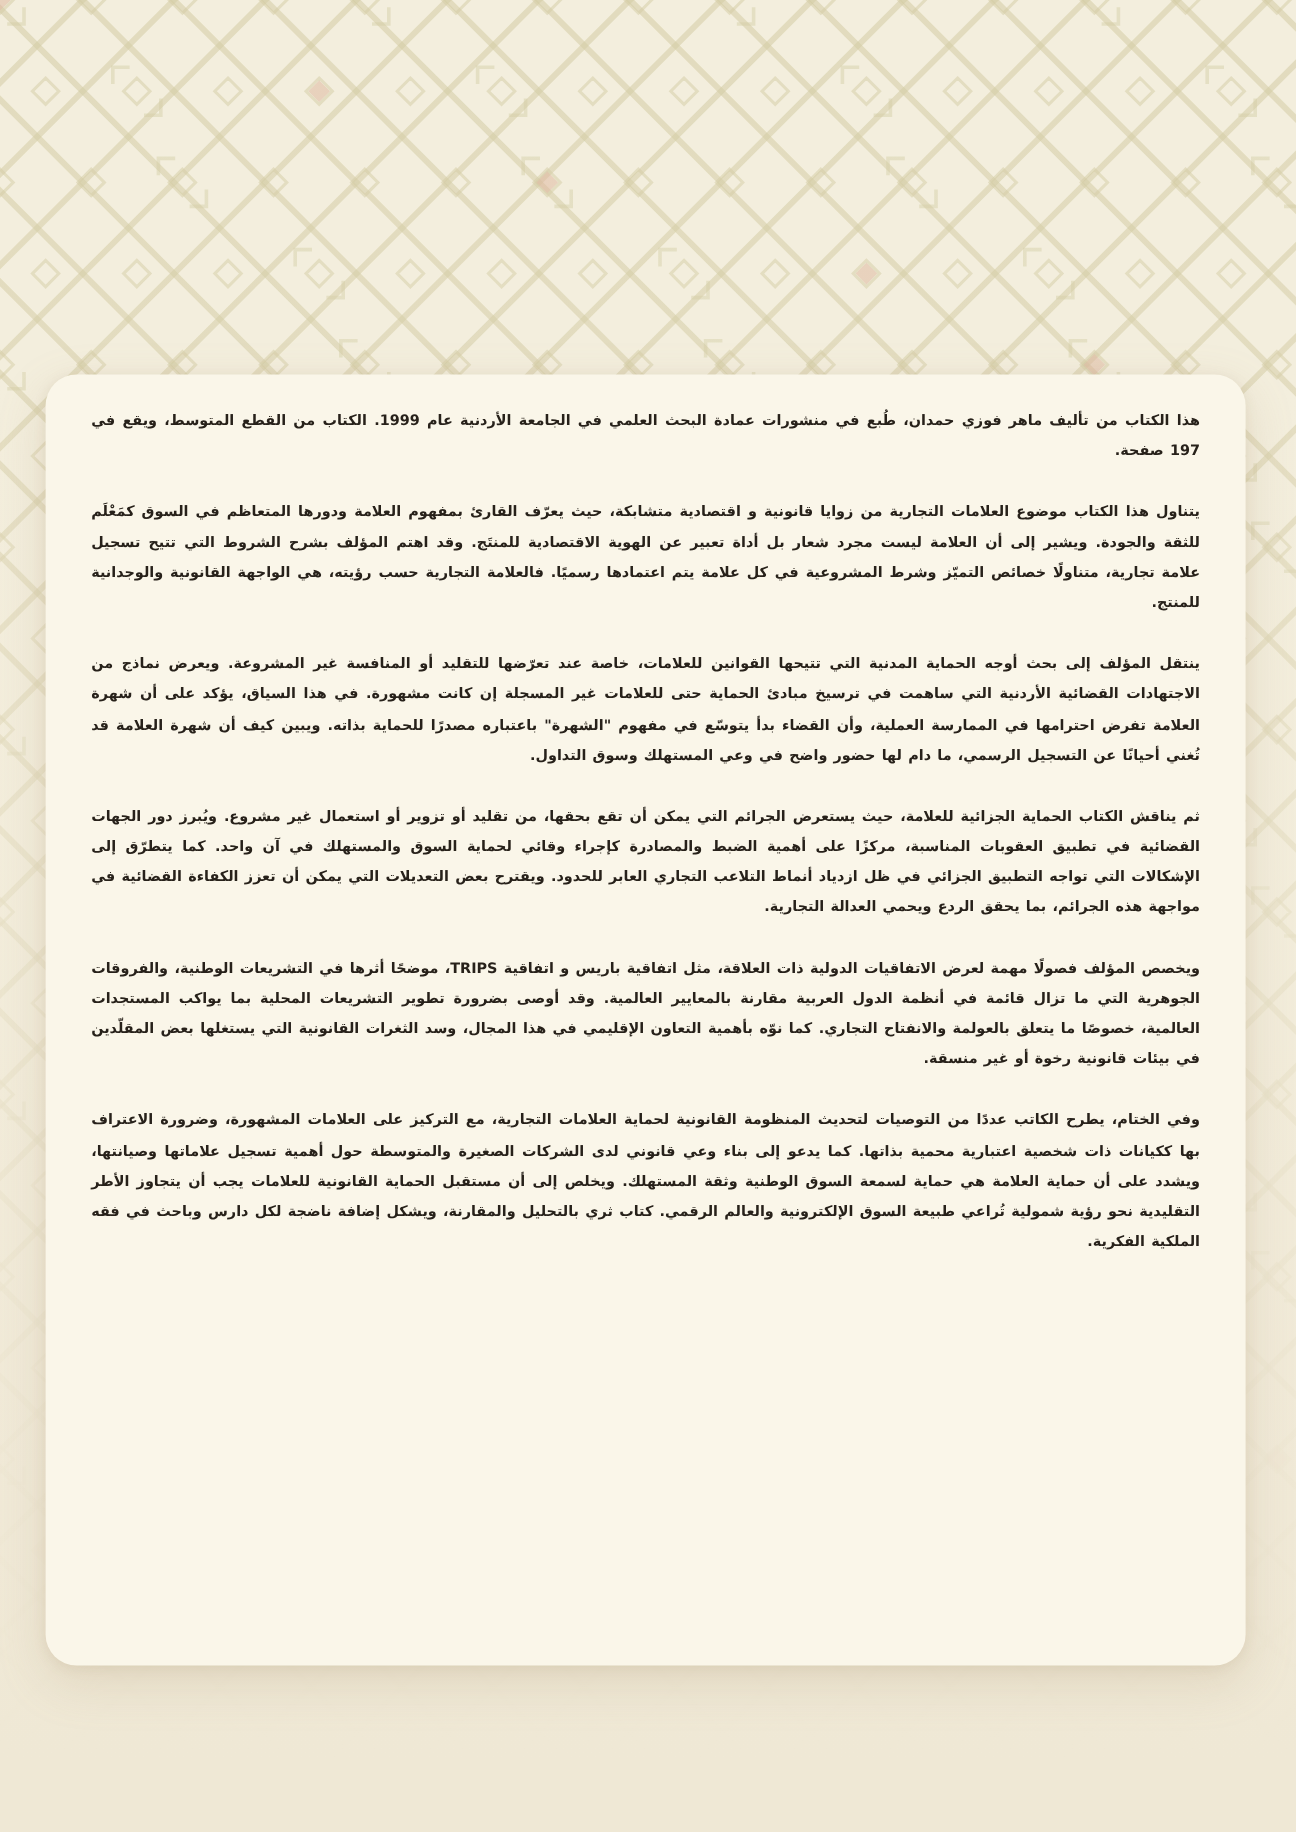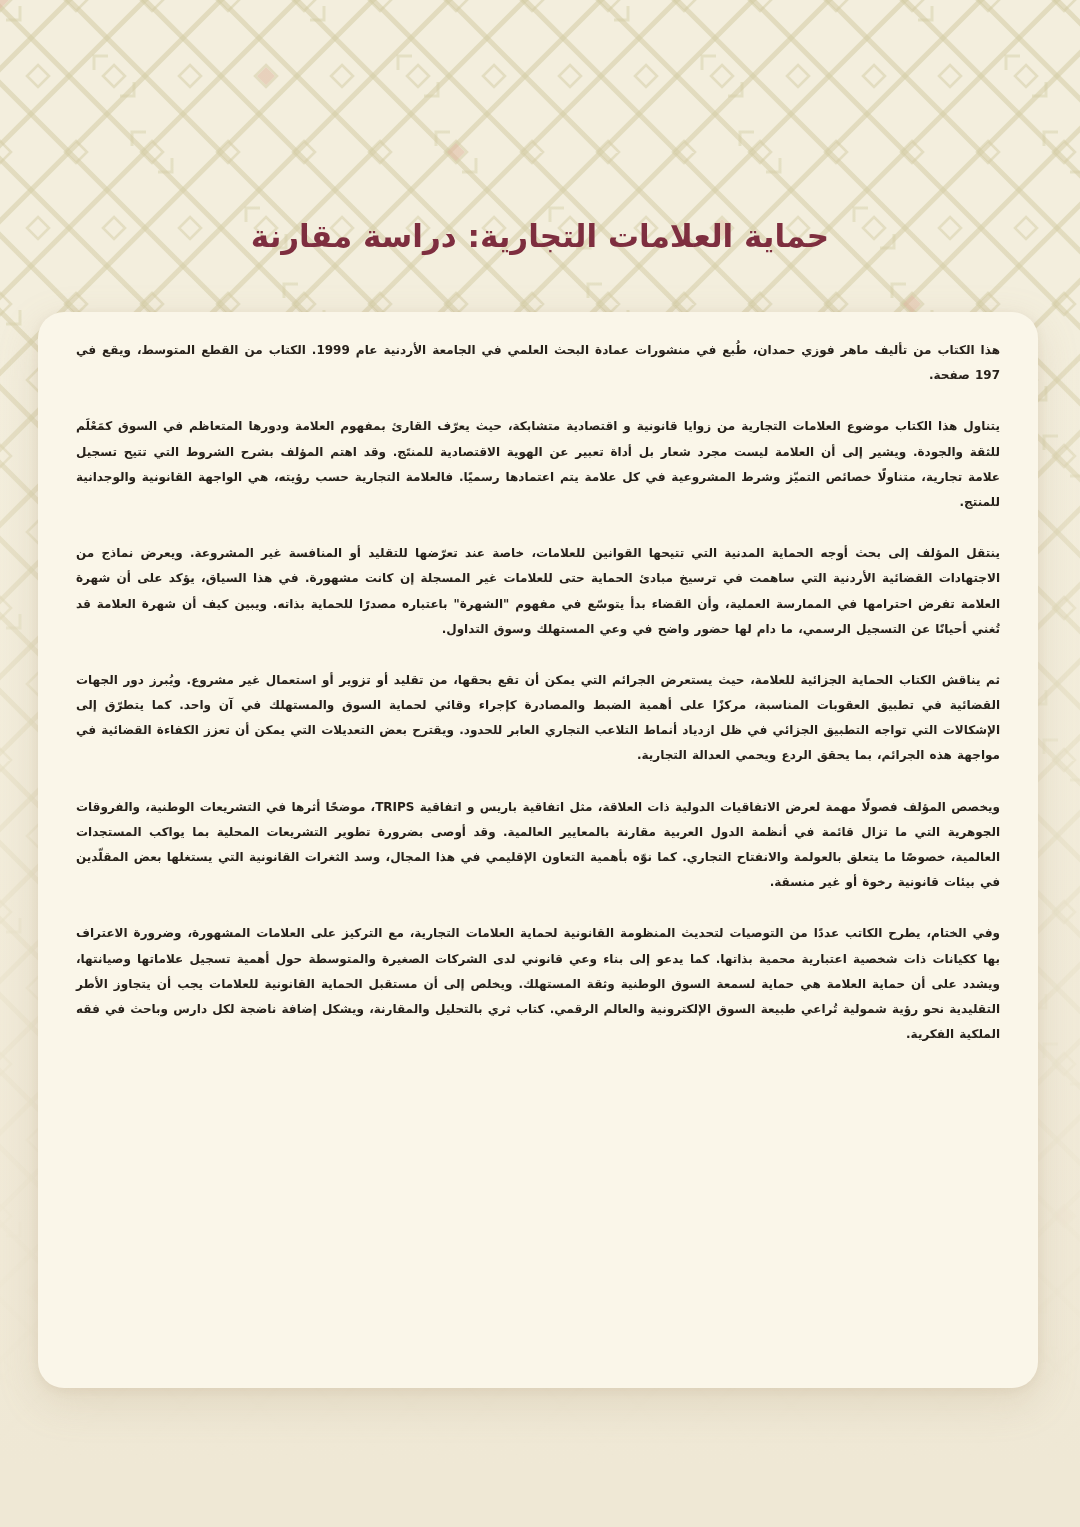--- a/index.html
+++ b/index.html
@@ -48,21 +48,20 @@
       <path id="diagA" fill="none" stroke-linecap="square" d="M-1603 0 L-76 1527 M-1527 0 L0 1527 M-1451 0 L76 1527 M-1375 0 L152 1527 M-1299 0 L228 1527 M-1223 0 L304 1527 M-1147 0 L380 1527 M-1071 0 L456 1527 M-995 0 L532 1527 M-919 0 L608 1527 M-843 0 L684 1527 M-767 0 L760 1527 M-691 0 L836 1527 M-615 0 L912 1527 M-539 0 L988 1527 M-463 0 L1064 1527 M-387 0 L1140 1527 M-311 0 L1216 1527 M-235 0 L1292 1527 M-159 0 L1368 1527 M-83 0 L1444 1527 M-7 0 L1520 1527 M69 0 L1596 1527 M145 0 L1672 1527 M221 0 L1748 1527 M297 0 L1824 1527 M373 0 L1900 1527 M449 0 L1976 1527 M525 0 L2052 1527 M601 0 L2128 1527 M677 0 L2204 1527 M753 0 L2280 1527 M829 0 L2356 1527 M905 0 L2432 1527 M981 0 L2508 1527 M1057 0 L2584 1527 M1133 0 L2660 1527 M1209 0 L2736 1527 M1285 0 L2812 1527 M1361 0 L2888 1527 M1437 0 L2964 1527 M1513 0 L3040 1527 M1589 0 L3116 1527 M1665 0 L3192 1527 M1741 0 L3268 1527 M1817 0 L3344 1527 M1893 0 L3420 1527 M1969 0 L3496 1527 M2045 0 L3572 1527 M2121 0 L3648 1527 M2197 0 L3724 1527 M2273 0 L3800 1527 M2349 0 L3876 1527 M2425 0 L3952 1527 M2501 0 L4028 1527 M2577 0 L4104 1527 " stroke="#d3cca4" stroke-width="5" opacity="0.55"></path>
       <path id="diagB" fill="none" stroke-linecap="square" d="M-1603 0 L-3130 1527 M-1527 0 L-3054 1527 M-1451 0 L-2978 1527 M-1375 0 L-2902 1527 M-1299 0 L-2826 1527 M-1223 0 L-2750 1527 M-1147 0 L-2674 1527 M-1071 0 L-2598 1527 M-995 0 L-2522 1527 M-919 0 L-2446 1527 M-843 0 L-2370 1527 M-767 0 L-2294 1527 M-691 0 L-2218 1527 M-615 0 L-2142 1527 M-539 0 L-2066 1527 M-463 0 L-1990 1527 M-387 0 L-1914 1527 M-311 0 L-1838 1527 M-235 0 L-1762 1527 M-159 0 L-1686 1527 M-83 0 L-1610 1527 M-7 0 L-1534 1527 M69 0 L-1458 1527 M145 0 L-1382 1527 M221 0 L-1306 1527 M297 0 L-1230 1527 M373 0 L-1154 1527 M449 0 L-1078 1527 M525 0 L-1002 1527 M601 0 L-926 1527 M677 0 L-850 1527 M753 0 L-774 1527 M829 0 L-698 1527 M905 0 L-622 1527 M981 0 L-546 1527 M1057 0 L-470 1527 M1133 0 L-394 1527 M1209 0 L-318 1527 M1285 0 L-242 1527 M1361 0 L-166 1527 M1437 0 L-90 1527 M1513 0 L-14 1527 M1589 0 L62 1527 M1665 0 L138 1527 M1741 0 L214 1527 M1817 0 L290 1527 M1893 0 L366 1527 M1969 0 L442 1527 M2045 0 L518 1527 M2121 0 L594 1527 M2197 0 L670 1527 M2273 0 L746 1527 M2349 0 L822 1527 M2425 0 L898 1527 M2501 0 L974 1527 M2577 0 L1050 1527 " stroke="#d3cca4" stroke-width="5" opacity="0.55"></path>
       <path id="diamonds" fill="none" d="M0 -11 L11 0 L0 11 L-11 0 Z M76 -11 L87 0 L76 11 L65 0 Z M152 -11 L163 0 L152 11 L141 0 Z M228 -11 L239 0 L228 11 L217 0 Z M304 -11 L315 0 L304 11 L293 0 Z M380 -11 L391 0 L380 11 L369 0 Z M456 -11 L467 0 L456 11 L445 0 Z M532 -11 L543 0 L532 11 L521 0 Z M608 -11 L619 0 L608 11 L597 0 Z M684 -11 L695 0 L684 11 L673 0 Z M760 -11 L771 0 L760 11 L749 0 Z M836 -11 L847 0 L836 11 L825 0 Z M912 -11 L923 0 L912 11 L901 0 Z M988 -11 L999 0 L988 11 L977 0 Z M1064 -11 L1075 0 L1064 11 L1053 0 Z M1140 -11 L1151 0 L1140 11 L1129 0 Z M38 65 L49 76 L38 87 L27 76 Z M114 65 L125 76 L114 87 L103 76 Z M190 65 L201 76 L190 87 L179 76 Z M266 65 L277 76 L266 87 L255 76 Z M342 65 L353 76 L342 87 L331 76 Z M418 65 L429 76 L418 87 L407 76 Z M494 65 L505 76 L494 87 L483 76 Z M570 65 L581 76 L570 87 L559 76 Z M646 65 L657 76 L646 87 L635 76 Z M722 65 L733 76 L722 87 L711 76 Z M798 65 L809 76 L798 87 L787 76 Z M874 65 L885 76 L874 87 L863 76 Z M950 65 L961 76 L950 87 L939 76 Z M1026 65 L1037 76 L1026 87 L1015 76 Z M1102 65 L1113 76 L1102 87 L1091 76 Z M0 141 L11 152 L0 163 L-11 152 Z M76 141 L87 152 L76 163 L65 152 Z M152 141 L163 152 L152 163 L141 152 Z M228 141 L239 152 L228 163 L217 152 Z M304 141 L315 152 L304 163 L293 152 Z M380 141 L391 152 L380 163 L369 152 Z M456 141 L467 152 L456 163 L445 152 Z M532 141 L543 152 L532 163 L521 152 Z M608 141 L619 152 L608 163 L597 152 Z M684 141 L695 152 L684 163 L673 152 Z M760 141 L771 152 L760 163 L749 152 Z M836 141 L847 152 L836 163 L825 152 Z M912 141 L923 152 L912 163 L901 152 Z M988 141 L999 152 L988 163 L977 152 Z M1064 141 L1075 152 L1064 163 L1053 152 Z M1140 141 L1151 152 L1140 163 L1129 152 Z M38 217 L49 228 L38 239 L27 228 Z M114 217 L125 228 L114 239 L103 228 Z M190 217 L201 228 L190 239 L179 228 Z M266 217 L277 228 L266 239 L255 228 Z M342 217 L353 228 L342 239 L331 228 Z M418 217 L429 228 L418 239 L407 228 Z M494 217 L505 228 L494 239 L483 228 Z M570 217 L581 228 L570 239 L559 228 Z M646 217 L657 228 L646 239 L635 228 Z M722 217 L733 228 L722 239 L711 228 Z M798 217 L809 228 L798 239 L787 228 Z M874 217 L885 228 L874 239 L863 228 Z M950 217 L961 228 L950 239 L939 228 Z M1026 217 L1037 228 L1026 239 L1015 228 Z M1102 217 L1113 228 L1102 239 L1091 228 Z M0 293 L11 304 L0 315 L-11 304 Z M76 293 L87 304 L76 315 L65 304 Z M152 293 L163 304 L152 315 L141 304 Z M228 293 L239 304 L228 315 L217 304 Z M304 293 L315 304 L304 315 L293 304 Z M380 293 L391 304 L380 315 L369 304 Z M456 293 L467 304 L456 315 L445 304 Z M532 293 L543 304 L532 315 L521 304 Z M608 293 L619 304 L608 315 L597 304 Z M684 293 L695 304 L684 315 L673 304 Z M760 293 L771 304 L760 315 L749 304 Z M836 293 L847 304 L836 315 L825 304 Z M912 293 L923 304 L912 315 L901 304 Z M988 293 L999 304 L988 315 L977 304 Z M1064 293 L1075 304 L1064 315 L1053 304 Z M1140 293 L1151 304 L1140 315 L1129 304 Z M38 369 L49 380 L38 391 L27 380 Z M114 369 L125 380 L114 391 L103 380 Z M190 369 L201 380 L190 391 L179 380 Z M266 369 L277 380 L266 391 L255 380 Z M342 369 L353 380 L342 391 L331 380 Z M418 369 L429 380 L418 391 L407 380 Z M494 369 L505 380 L494 391 L483 380 Z M570 369 L581 380 L570 391 L559 380 Z M646 369 L657 380 L646 391 L635 380 Z M722 369 L733 380 L722 391 L711 380 Z M798 369 L809 380 L798 391 L787 380 Z M874 369 L885 380 L874 391 L863 380 Z M950 369 L961 380 L950 391 L939 380 Z M1026 369 L1037 380 L1026 391 L1015 380 Z M1102 369 L1113 380 L1102 391 L1091 380 Z M0 445 L11 456 L0 467 L-11 456 Z M76 445 L87 456 L76 467 L65 456 Z M152 445 L163 456 L152 467 L141 456 Z M228 445 L239 456 L228 467 L217 456 Z M304 445 L315 456 L304 467 L293 456 Z M380 445 L391 456 L380 467 L369 456 Z M456 445 L467 456 L456 467 L445 456 Z M532 445 L543 456 L532 467 L521 456 Z M608 445 L619 456 L608 467 L597 456 Z M684 445 L695 456 L684 467 L673 456 Z M760 445 L771 456 L760 467 L749 456 Z M836 445 L847 456 L836 467 L825 456 Z M912 445 L923 456 L912 467 L901 456 Z M988 445 L999 456 L988 467 L977 456 Z M1064 445 L1075 456 L1064 467 L1053 456 Z M1140 445 L1151 456 L1140 467 L1129 456 Z M38 521 L49 532 L38 543 L27 532 Z M114 521 L125 532 L114 543 L103 532 Z M190 521 L201 532 L190 543 L179 532 Z M266 521 L277 532 L266 543 L255 532 Z M342 521 L353 532 L342 543 L331 532 Z M418 521 L429 532 L418 543 L407 532 Z M494 521 L505 532 L494 543 L483 532 Z M570 521 L581 532 L570 543 L559 532 Z M646 521 L657 532 L646 543 L635 532 Z M722 521 L733 532 L722 543 L711 532 Z M798 521 L809 532 L798 543 L787 532 Z M874 521 L885 532 L874 543 L863 532 Z M950 521 L961 532 L950 543 L939 532 Z M1026 521 L1037 532 L1026 543 L1015 532 Z M1102 521 L1113 532 L1102 543 L1091 532 Z M0 597 L11 608 L0 619 L-11 608 Z M76 597 L87 608 L76 619 L65 608 Z M152 597 L163 608 L152 619 L141 608 Z M228 597 L239 608 L228 619 L217 608 Z M304 597 L315 608 L304 619 L293 608 Z M380 597 L391 608 L380 619 L369 608 Z M456 597 L467 608 L456 619 L445 608 Z M532 597 L543 608 L532 619 L521 608 Z M608 597 L619 608 L608 619 L597 608 Z M684 597 L695 608 L684 619 L673 608 Z M760 597 L771 608 L760 619 L749 608 Z M836 597 L847 608 L836 619 L825 608 Z M912 597 L923 608 L912 619 L901 608 Z M988 597 L999 608 L988 619 L977 608 Z M1064 597 L1075 608 L1064 619 L1053 608 Z M1140 597 L1151 608 L1140 619 L1129 608 Z M38 673 L49 684 L38 695 L27 684 Z M114 673 L125 684 L114 695 L103 684 Z M190 673 L201 684 L190 695 L179 684 Z M266 673 L277 684 L266 695 L255 684 Z M342 673 L353 684 L342 695 L331 684 Z M418 673 L429 684 L418 695 L407 684 Z M494 673 L505 684 L494 695 L483 684 Z M570 673 L581 684 L570 695 L559 684 Z M646 673 L657 684 L646 695 L635 684 Z M722 673 L733 684 L722 695 L711 684 Z M798 673 L809 684 L798 695 L787 684 Z M874 673 L885 684 L874 695 L863 684 Z M950 673 L961 684 L950 695 L939 684 Z M1026 673 L1037 684 L1026 695 L1015 684 Z M1102 673 L1113 684 L1102 695 L1091 684 Z M0 749 L11 760 L0 771 L-11 760 Z M76 749 L87 760 L76 771 L65 760 Z M152 749 L163 760 L152 771 L141 760 Z M228 749 L239 760 L228 771 L217 760 Z M304 749 L315 760 L304 771 L293 760 Z M380 749 L391 760 L380 771 L369 760 Z M456 749 L467 760 L456 771 L445 760 Z M532 749 L543 760 L532 771 L521 760 Z M608 749 L619 760 L608 771 L597 760 Z M684 749 L695 760 L684 771 L673 760 Z M760 749 L771 760 L760 771 L749 760 Z M836 749 L847 760 L836 771 L825 760 Z M912 749 L923 760 L912 771 L901 760 Z M988 749 L999 760 L988 771 L977 760 Z M1064 749 L1075 760 L1064 771 L1053 760 Z M1140 749 L1151 760 L1140 771 L1129 760 Z M38 825 L49 836 L38 847 L27 836 Z M114 825 L125 836 L114 847 L103 836 Z M190 825 L201 836 L190 847 L179 836 Z M266 825 L277 836 L266 847 L255 836 Z M342 825 L353 836 L342 847 L331 836 Z M418 825 L429 836 L418 847 L407 836 Z M494 825 L505 836 L494 847 L483 836 Z M570 825 L581 836 L570 847 L559 836 Z M646 825 L657 836 L646 847 L635 836 Z M722 825 L733 836 L722 847 L711 836 Z M798 825 L809 836 L798 847 L787 836 Z M874 825 L885 836 L874 847 L863 836 Z M950 825 L961 836 L950 847 L939 836 Z M1026 825 L1037 836 L1026 847 L1015 836 Z M1102 825 L1113 836 L1102 847 L1091 836 Z M0 901 L11 912 L0 923 L-11 912 Z M76 901 L87 912 L76 923 L65 912 Z M152 901 L163 912 L152 923 L141 912 Z M228 901 L239 912 L228 923 L217 912 Z M304 901 L315 912 L304 923 L293 912 Z M380 901 L391 912 L380 923 L369 912 Z M456 901 L467 912 L456 923 L445 912 Z M532 901 L543 912 L532 923 L521 912 Z M608 901 L619 912 L608 923 L597 912 Z M684 901 L695 912 L684 923 L673 912 Z M760 901 L771 912 L760 923 L749 912 Z M836 901 L847 912 L836 923 L825 912 Z M912 901 L923 912 L912 923 L901 912 Z M988 901 L999 912 L988 923 L977 912 Z M1064 901 L1075 912 L1064 923 L1053 912 Z M1140 901 L1151 912 L1140 923 L1129 912 Z M38 977 L49 988 L38 999 L27 988 Z M114 977 L125 988 L114 999 L103 988 Z M190 977 L201 988 L190 999 L179 988 Z M266 977 L277 988 L266 999 L255 988 Z M342 977 L353 988 L342 999 L331 988 Z M418 977 L429 988 L418 999 L407 988 Z M494 977 L505 988 L494 999 L483 988 Z M570 977 L581 988 L570 999 L559 988 Z M646 977 L657 988 L646 999 L635 988 Z M722 977 L733 988 L722 999 L711 988 Z M798 977 L809 988 L798 999 L787 988 Z M874 977 L885 988 L874 999 L863 988 Z M950 977 L961 988 L950 999 L939 988 Z M1026 977 L1037 988 L1026 999 L1015 988 Z M1102 977 L1113 988 L1102 999 L1091 988 Z M0 1053 L11 1064 L0 1075 L-11 1064 Z M76 1053 L87 1064 L76 1075 L65 1064 Z M152 1053 L163 1064 L152 1075 L141 1064 Z M228 1053 L239 1064 L228 1075 L217 1064 Z M304 1053 L315 1064 L304 1075 L293 1064 Z M380 1053 L391 1064 L380 1075 L369 1064 Z M456 1053 L467 1064 L456 1075 L445 1064 Z M532 1053 L543 1064 L532 1075 L521 1064 Z M608 1053 L619 1064 L608 1075 L597 1064 Z M684 1053 L695 1064 L684 1075 L673 1064 Z M760 1053 L771 1064 L760 1075 L749 1064 Z M836 1053 L847 1064 L836 1075 L825 1064 Z M912 1053 L923 1064 L912 1075 L901 1064 Z M988 1053 L999 1064 L988 1075 L977 1064 Z M1064 1053 L1075 1064 L1064 1075 L1053 1064 Z M1140 1053 L1151 1064 L1140 1075 L1129 1064 Z M38 1129 L49 1140 L38 1151 L27 1140 Z M114 1129 L125 1140 L114 1151 L103 1140 Z M190 1129 L201 1140 L190 1151 L179 1140 Z M266 1129 L277 1140 L266 1151 L255 1140 Z M342 1129 L353 1140 L342 1151 L331 1140 Z M418 1129 L429 1140 L418 1151 L407 1140 Z M494 1129 L505 1140 L494 1151 L483 1140 Z M570 1129 L581 1140 L570 1151 L559 1140 Z M646 1129 L657 1140 L646 1151 L635 1140 Z M722 1129 L733 1140 L722 1151 L711 1140 Z M798 1129 L809 1140 L798 1151 L787 1140 Z M874 1129 L885 1140 L874 1151 L863 1140 Z M950 1129 L961 1140 L950 1151 L939 1140 Z M1026 1129 L1037 1140 L1026 1151 L1015 1140 Z M1102 1129 L1113 1140 L1102 1151 L1091 1140 Z M0 1205 L11 1216 L0 1227 L-11 1216 Z M76 1205 L87 1216 L76 1227 L65 1216 Z M152 1205 L163 1216 L152 1227 L141 1216 Z M228 1205 L239 1216 L228 1227 L217 1216 Z M304 1205 L315 1216 L304 1227 L293 1216 Z M380 1205 L391 1216 L380 1227 L369 1216 Z M456 1205 L467 1216 L456 1227 L445 1216 Z M532 1205 L543 1216 L532 1227 L521 1216 Z M608 1205 L619 1216 L608 1227 L597 1216 Z M684 1205 L695 1216 L684 1227 L673 1216 Z M760 1205 L771 1216 L760 1227 L749 1216 Z M836 1205 L847 1216 L836 1227 L825 1216 Z M912 1205 L923 1216 L912 1227 L901 1216 Z M988 1205 L999 1216 L988 1227 L977 1216 Z M1064 1205 L1075 1216 L1064 1227 L1053 1216 Z M1140 1205 L1151 1216 L1140 1227 L1129 1216 Z M38 1281 L49 1292 L38 1303 L27 1292 Z M114 1281 L125 1292 L114 1303 L103 1292 Z M190 1281 L201 1292 L190 1303 L179 1292 Z M266 1281 L277 1292 L266 1303 L255 1292 Z M342 1281 L353 1292 L342 1303 L331 1292 Z M418 1281 L429 1292 L418 1303 L407 1292 Z M494 1281 L505 1292 L494 1303 L483 1292 Z M570 1281 L581 1292 L570 1303 L559 1292 Z M646 1281 L657 1292 L646 1303 L635 1292 Z M722 1281 L733 1292 L722 1303 L711 1292 Z M798 1281 L809 1292 L798 1303 L787 1292 Z M874 1281 L885 1292 L874 1303 L863 1292 Z M950 1281 L961 1292 L950 1303 L939 1292 Z M1026 1281 L1037 1292 L1026 1303 L1015 1292 Z M1102 1281 L1113 1292 L1102 1303 L1091 1292 Z M0 1357 L11 1368 L0 1379 L-11 1368 Z M76 1357 L87 1368 L76 1379 L65 1368 Z M152 1357 L163 1368 L152 1379 L141 1368 Z M228 1357 L239 1368 L228 1379 L217 1368 Z M304 1357 L315 1368 L304 1379 L293 1368 Z M380 1357 L391 1368 L380 1379 L369 1368 Z M456 1357 L467 1368 L456 1379 L445 1368 Z M532 1357 L543 1368 L532 1379 L521 1368 Z M608 1357 L619 1368 L608 1379 L597 1368 Z M684 1357 L695 1368 L684 1379 L673 1368 Z M760 1357 L771 1368 L760 1379 L749 1368 Z M836 1357 L847 1368 L836 1379 L825 1368 Z M912 1357 L923 1368 L912 1379 L901 1368 Z M988 1357 L999 1368 L988 1379 L977 1368 Z M1064 1357 L1075 1368 L1064 1379 L1053 1368 Z M1140 1357 L1151 1368 L1140 1379 L1129 1368 Z M38 1433 L49 1444 L38 1455 L27 1444 Z M114 1433 L125 1444 L114 1455 L103 1444 Z M190 1433 L201 1444 L190 1455 L179 1444 Z M266 1433 L277 1444 L266 1455 L255 1444 Z M342 1433 L353 1444 L342 1455 L331 1444 Z M418 1433 L429 1444 L418 1455 L407 1444 Z M494 1433 L505 1444 L494 1455 L483 1444 Z M570 1433 L581 1444 L570 1455 L559 1444 Z M646 1433 L657 1444 L646 1455 L635 1444 Z M722 1433 L733 1444 L722 1455 L711 1444 Z M798 1433 L809 1444 L798 1455 L787 1444 Z M874 1433 L885 1444 L874 1455 L863 1444 Z M950 1433 L961 1444 L950 1455 L939 1444 Z M1026 1433 L1037 1444 L1026 1455 L1015 1444 Z M1102 1433 L1113 1444 L1102 1455 L1091 1444 Z M0 1509 L11 1520 L0 1531 L-11 1520 Z M76 1509 L87 1520 L76 1531 L65 1520 Z M152 1509 L163 1520 L152 1531 L141 1520 Z M228 1509 L239 1520 L228 1531 L217 1520 Z M304 1509 L315 1520 L304 1531 L293 1520 Z M380 1509 L391 1520 L380 1531 L369 1520 Z M456 1509 L467 1520 L456 1531 L445 1520 Z M532 1509 L543 1520 L532 1531 L521 1520 Z M608 1509 L619 1520 L608 1531 L597 1520 Z M684 1509 L695 1520 L684 1531 L673 1520 Z M760 1509 L771 1520 L760 1531 L749 1520 Z M836 1509 L847 1520 L836 1531 L825 1520 Z M912 1509 L923 1520 L912 1531 L901 1520 Z M988 1509 L999 1520 L988 1531 L977 1520 Z M1064 1509 L1075 1520 L1064 1531 L1053 1520 Z M1140 1509 L1151 1520 L1140 1531 L1129 1520 Z M38 1585 L49 1596 L38 1607 L27 1596 Z M114 1585 L125 1596 L114 1607 L103 1596 Z M190 1585 L201 1596 L190 1607 L179 1596 Z M266 1585 L277 1596 L266 1607 L255 1596 Z M342 1585 L353 1596 L342 1607 L331 1596 Z M418 1585 L429 1596 L418 1607 L407 1596 Z M494 1585 L505 1596 L494 1607 L483 1596 Z M570 1585 L581 1596 L570 1607 L559 1596 Z M646 1585 L657 1596 L646 1607 L635 1596 Z M722 1585 L733 1596 L722 1607 L711 1596 Z M798 1585 L809 1596 L798 1607 L787 1596 Z M874 1585 L885 1596 L874 1607 L863 1596 Z M950 1585 L961 1596 L950 1607 L939 1596 Z M1026 1585 L1037 1596 L1026 1607 L1015 1596 Z M1102 1585 L1113 1596 L1102 1607 L1091 1596 Z " stroke="#d3cca4" stroke-width="2.5" opacity="0.5"></path>
       <path id="keys" fill="none" d="M-20 -6 L-20 -20 L-6 -20 M20 6 L20 20 L6 20 M284 -6 L284 -20 L298 -20 M324 6 L324 20 L310 20 M588 -6 L588 -20 L602 -20 M628 6 L628 20 L614 20 M892 -6 L892 -20 L906 -20 M932 6 L932 20 L918 20 M94 70 L94 56 L108 56 M134 82 L134 96 L120 96 M398 70 L398 56 L412 56 M438 82 L438 96 L424 96 M702 70 L702 56 L716 56 M742 82 L742 96 L728 96 M1006 70 L1006 56 L1020 56 M1046 82 L1046 96 L1032 96 M132 146 L132 132 L146 132 M172 158 L172 172 L158 172 M436 146 L436 132 L450 132 M476 158 L476 172 L462 172 M740 146 L740 132 L754 132 M780 158 L780 172 L766 172 M1044 146 L1044 132 L1058 132 M1084 158 L1084 172 L1070 172 M246 222 L246 208 L260 208 M286 234 L286 248 L272 248 M550 222 L550 208 L564 208 M590 234 L590 248 L576 248 M854 222 L854 208 L868 208 M894 234 L894 248 L880 248 M-20 298 L-20 284 L-6 284 M20 310 L20 324 L6 324 M284 298 L284 284 L298 284 M324 310 L324 324 L310 324 M588 298 L588 284 L602 284 M628 310 L628 324 L614 324 M892 298 L892 284 L906 284 M932 310 L932 324 L918 324 M94 374 L94 360 L108 360 M134 386 L134 400 L120 400 M398 374 L398 360 L412 360 M438 386 L438 400 L424 400 M702 374 L702 360 L716 360 M742 386 L742 400 L728 400 M1006 374 L1006 360 L1020 360 M1046 386 L1046 400 L1032 400 M132 450 L132 436 L146 436 M172 462 L172 476 L158 476 M436 450 L436 436 L450 436 M476 462 L476 476 L462 476 M740 450 L740 436 L754 436 M780 462 L780 476 L766 476 M1044 450 L1044 436 L1058 436 M1084 462 L1084 476 L1070 476 M246 526 L246 512 L260 512 M286 538 L286 552 L272 552 M550 526 L550 512 L564 512 M590 538 L590 552 L576 552 M854 526 L854 512 L868 512 M894 538 L894 552 L880 552 M-20 602 L-20 588 L-6 588 M20 614 L20 628 L6 628 M284 602 L284 588 L298 588 M324 614 L324 628 L310 628 M588 602 L588 588 L602 588 M628 614 L628 628 L614 628 M892 602 L892 588 L906 588 M932 614 L932 628 L918 628 M94 678 L94 664 L108 664 M134 690 L134 704 L120 704 M398 678 L398 664 L412 664 M438 690 L438 704 L424 704 M702 678 L702 664 L716 664 M742 690 L742 704 L728 704 M1006 678 L1006 664 L1020 664 M1046 690 L1046 704 L1032 704 M132 754 L132 740 L146 740 M172 766 L172 780 L158 780 M436 754 L436 740 L450 740 M476 766 L476 780 L462 780 M740 754 L740 740 L754 740 M780 766 L780 780 L766 780 M1044 754 L1044 740 L1058 740 M1084 766 L1084 780 L1070 780 M246 830 L246 816 L260 816 M286 842 L286 856 L272 856 M550 830 L550 816 L564 816 M590 842 L590 856 L576 856 M854 830 L854 816 L868 816 M894 842 L894 856 L880 856 M-20 906 L-20 892 L-6 892 M20 918 L20 932 L6 932 M284 906 L284 892 L298 892 M324 918 L324 932 L310 932 M588 906 L588 892 L602 892 M628 918 L628 932 L614 932 M892 906 L892 892 L906 892 M932 918 L932 932 L918 932 M94 982 L94 968 L108 968 M134 994 L134 1008 L120 1008 M398 982 L398 968 L412 968 M438 994 L438 1008 L424 1008 M702 982 L702 968 L716 968 M742 994 L742 1008 L728 1008 M1006 982 L1006 968 L1020 968 M1046 994 L1046 1008 L1032 1008 M132 1058 L132 1044 L146 1044 M172 1070 L172 1084 L158 1084 M436 1058 L436 1044 L450 1044 M476 1070 L476 1084 L462 1084 M740 1058 L740 1044 L754 1044 M780 1070 L780 1084 L766 1084 M1044 1058 L1044 1044 L1058 1044 M1084 1070 L1084 1084 L1070 1084 M246 1134 L246 1120 L260 1120 M286 1146 L286 1160 L272 1160 M550 1134 L550 1120 L564 1120 M590 1146 L590 1160 L576 1160 M854 1134 L854 1120 L868 1120 M894 1146 L894 1160 L880 1160 M-20 1210 L-20 1196 L-6 1196 M20 1222 L20 1236 L6 1236 M284 1210 L284 1196 L298 1196 M324 1222 L324 1236 L310 1236 M588 1210 L588 1196 L602 1196 M628 1222 L628 1236 L614 1236 M892 1210 L892 1196 L906 1196 M932 1222 L932 1236 L918 1236 M94 1286 L94 1272 L108 1272 M134 1298 L134 1312 L120 1312 M398 1286 L398 1272 L412 1272 M438 1298 L438 1312 L424 1312 M702 1286 L702 1272 L716 1272 M742 1298 L742 1312 L728 1312 M1006 1286 L1006 1272 L1020 1272 M1046 1298 L1046 1312 L1032 1312 M132 1362 L132 1348 L146 1348 M172 1374 L172 1388 L158 1388 M436 1362 L436 1348 L450 1348 M476 1374 L476 1388 L462 1388 M740 1362 L740 1348 L754 1348 M780 1374 L780 1388 L766 1388 M1044 1362 L1044 1348 L1058 1348 M1084 1374 L1084 1388 L1070 1388 M246 1438 L246 1424 L260 1424 M286 1450 L286 1464 L272 1464 M550 1438 L550 1424 L564 1424 M590 1450 L590 1464 L576 1464 M854 1438 L854 1424 L868 1424 M894 1450 L894 1464 L880 1464 M-20 1514 L-20 1500 L-6 1500 M20 1526 L20 1540 L6 1540 M284 1514 L284 1500 L298 1500 M324 1526 L324 1540 L310 1540 M588 1514 L588 1500 L602 1500 M628 1526 L628 1540 L614 1540 M892 1514 L892 1500 L906 1500 M932 1526 L932 1540 L918 1540 M94 1590 L94 1576 L108 1576 M134 1602 L134 1616 L120 1616 M398 1590 L398 1576 L412 1576 M438 1602 L438 1616 L424 1616 M702 1590 L702 1576 L716 1576 M742 1602 L742 1616 L728 1616 M1006 1590 L1006 1576 L1020 1576 M1046 1602 L1046 1616 L1032 1616 " stroke="#d3cca4" stroke-width="3" opacity="0.45"></path>
       <path id="accents" stroke="none" d="M0 -9 L9 0 L0 9 L-9 0 Z M266 67 L275 76 L266 85 L257 76 Z M456 143 L465 152 L456 161 L447 152 Z M722 219 L731 228 L722 237 L713 228 Z M912 295 L921 304 L912 313 L903 304 Z M76 447 L85 456 L76 465 L67 456 Z M342 523 L351 532 L342 541 L333 532 Z M532 599 L541 608 L532 617 L523 608 Z M798 675 L807 684 L798 693 L789 684 Z M988 751 L997 760 L988 769 L979 760 Z M152 903 L161 912 L152 921 L143 912 Z M418 979 L427 988 L418 997 L409 988 Z M608 1055 L617 1064 L608 1073 L599 1064 Z M874 1131 L883 1140 L874 1149 L865 1140 Z M1064 1207 L1073 1216 L1064 1225 L1055 1216 Z M38 1283 L47 1292 L38 1301 L29 1292 Z M228 1359 L237 1368 L228 1377 L219 1368 Z M494 1435 L503 1444 L494 1453 L485 1444 Z M684 1511 L693 1520 L684 1529 L675 1520 Z M950 1587 L959 1596 L950 1605 L941 1596 Z " opacity="0.5" fill="#ddb39b"></path>
     </svg>
   </div>
 
   <div class="bg-fade"></div>
 
-  <h1 class="page-title" style="color: rgb(126, 46, 63);">حماية العلامات التجارية: دراسة مقارنة</h1>
 
   <section class="content-panel" style="background: rgb(250, 246, 233);">
     <p style="color: rgb(39, 33, 26);">هذا الكتاب من تأليف ماهر فوزي حمدان، طُبع في منشورات عمادة البحث العلمي في الجامعة الأردنية عام 1999. الكتاب من القطع المتوسط، ويقع في 197 صفحة.</p>
     <p style="color: rgb(39, 33, 26);">يتناول هذا الكتاب موضوع العلامات التجارية من زوايا قانونية و اقتصادية متشابكة، حيث يعرّف القارئ بمفهوم العلامة ودورها المتعاظم في السوق كمَعْلَم للثقة والجودة. ويشير إلى أن العلامة ليست مجرد شعار بل أداة تعبير عن الهوية الاقتصادية للمنتَج. وقد اهتم المؤلف بشرح الشروط التي تتيح تسجيل علامة تجارية، متناولًا خصائص التميّز وشرط المشروعية في كل علامة يتم اعتمادها رسميًا. فالعلامة التجارية حسب رؤيته، هي الواجهة القانونية والوجدانية للمنتج.</p>
     <p style="color: rgb(39, 33, 26);">ينتقل المؤلف إلى بحث أوجه الحماية المدنية التي تتيحها القوانين للعلامات، خاصة عند تعرّضها للتقليد أو المنافسة غير المشروعة. ويعرض نماذج من الاجتهادات القضائية الأردنية التي ساهمت في ترسيخ مبادئ الحماية حتى للعلامات غير المسجلة إن كانت مشهورة. في هذا السياق، يؤكد على أن شهرة العلامة تفرض احترامها في الممارسة العملية، وأن القضاء بدأ يتوسّع في مفهوم "الشهرة" باعتباره مصدرًا للحماية بذاته. ويبين كيف أن شهرة العلامة قد تُغني أحيانًا عن التسجيل الرسمي، ما دام لها حضور واضح في وعي المستهلك وسوق التداول.</p>
     <p style="color: rgb(39, 33, 26);">ثم يناقش الكتاب الحماية الجزائية للعلامة، حيث يستعرض الجرائم التي يمكن أن تقع بحقها، من تقليد أو تزوير أو استعمال غير مشروع. ويُبرز دور الجهات القضائية في تطبيق العقوبات المناسبة، مركزًا على أهمية الضبط والمصادرة كإجراء وقائي لحماية السوق والمستهلك في آن واحد. كما يتطرّق إلى الإشكالات التي تواجه التطبيق الجزائي في ظل ازدياد أنماط التلاعب التجاري العابر للحدود. ويقترح بعض التعديلات التي يمكن أن تعزز الكفاءة القضائية في مواجهة هذه الجرائم، بما يحقق الردع ويحمي العدالة التجارية.</p>
     <p style="color: rgb(39, 33, 26);">ويخصص المؤلف فصولًا مهمة لعرض الاتفاقيات الدولية ذات العلاقة، مثل اتفاقية باريس و اتفاقية TRIPS، موضحًا أثرها في التشريعات الوطنية، والفروقات الجوهرية التي ما تزال قائمة في أنظمة الدول العربية مقارنة بالمعايير العالمية. وقد أوصى بضرورة تطوير التشريعات المحلية بما يواكب المستجدات العالمية، خصوصًا ما يتعلق بالعولمة والانفتاح التجاري. كما نوّه بأهمية التعاون الإقليمي في هذا المجال، وسد الثغرات القانونية التي يستغلها بعض المقلّدين في بيئات قانونية رخوة أو غير منسقة.</p>
     <p style="color: rgb(39, 33, 26);">وفي الختام، يطرح الكاتب عددًا من التوصيات لتحديث المنظومة القانونية لحماية العلامات التجارية، مع التركيز على العلامات المشهورة، وضرورة الاعتراف بها ككيانات ذات شخصية اعتبارية محمية بذاتها. كما يدعو إلى بناء وعي قانوني لدى الشركات الصغيرة والمتوسطة حول أهمية تسجيل علاماتها وصيانتها، ويشدد على أن حماية العلامة هي حماية لسمعة السوق الوطنية وثقة المستهلك. ويخلص إلى أن مستقبل الحماية القانونية للعلامات يجب أن يتجاوز الأطر التقليدية نحو رؤية شمولية تُراعي طبيعة السوق الإلكترونية والعالم الرقمي. كتاب ثري بالتحليل والمقارنة، ويشكل إضافة ناضجة لكل دارس وباحث في فقه الملكية الفكرية.</p>
   </section>
 

